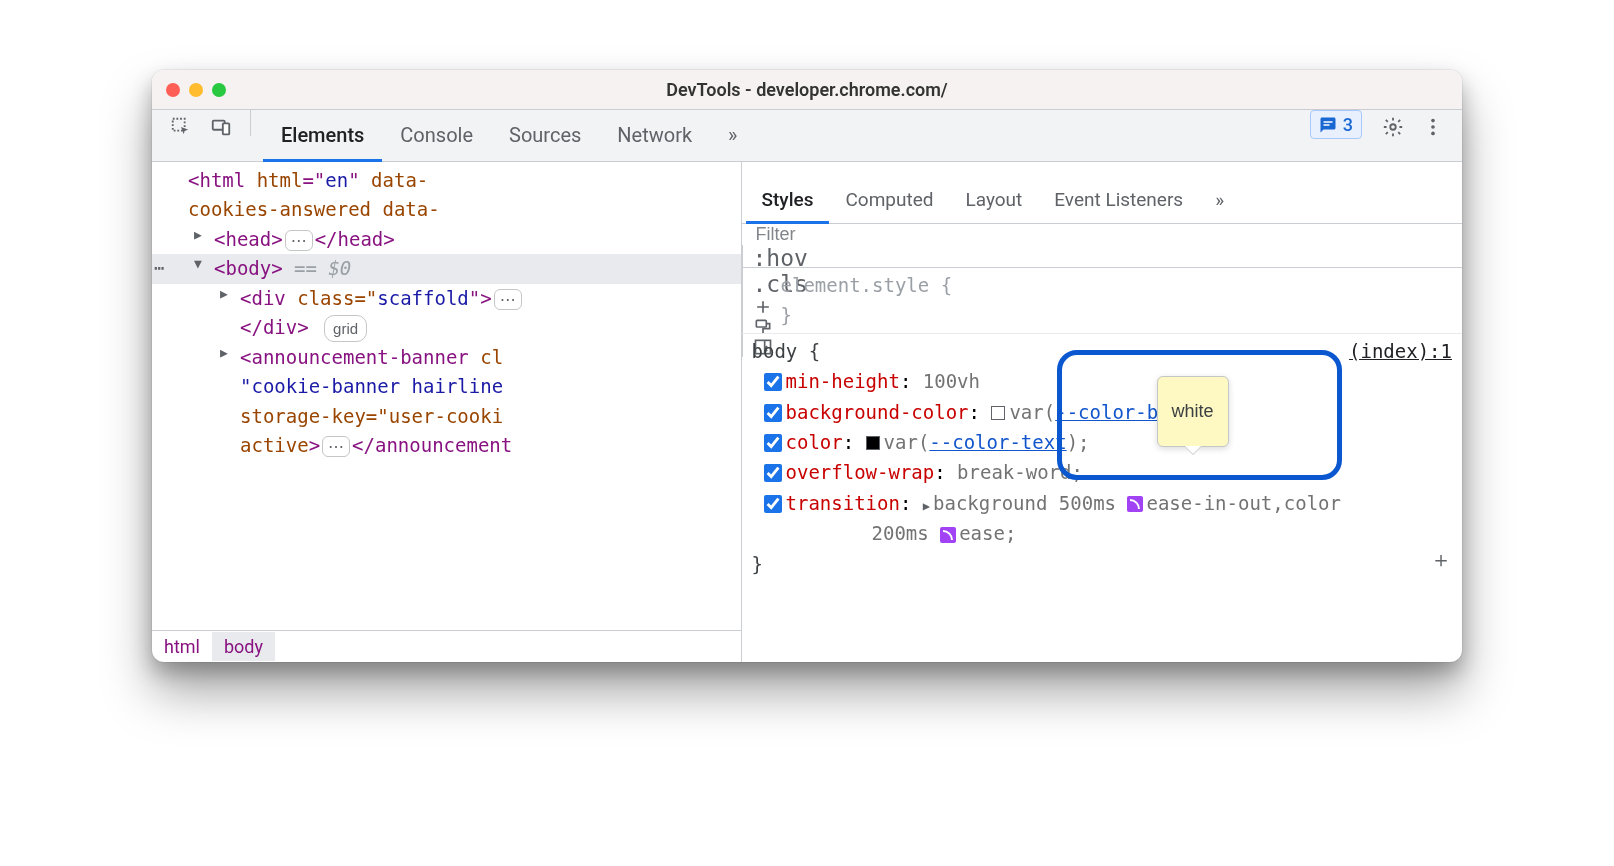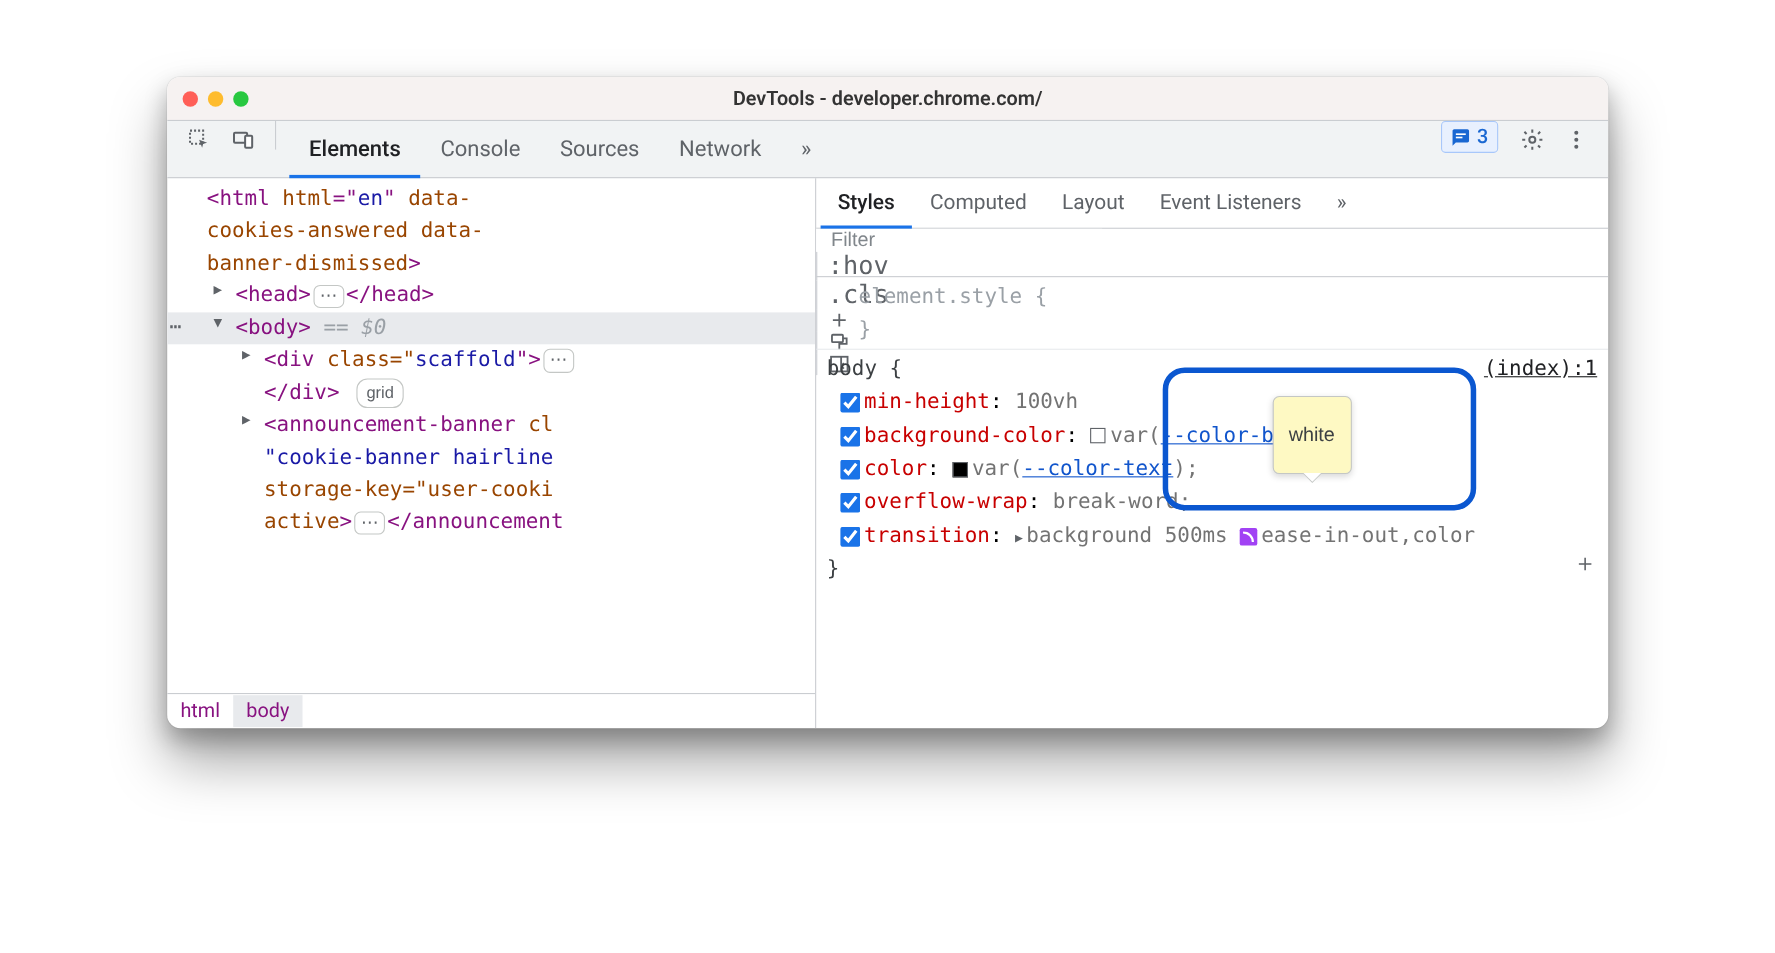--- a/index.html
+++ b/index.html
@@ -172,20 +172,21 @@
     flex:1;
     display:flex;
     flex-direction:column;
     min-width: 0;
   }
   .sub-tabs {
     display:flex; align-items:center;
     border-bottom: 1px solid var(--border);
     height: 46px;
     padding: 0 4px;
+    margin-top: 16px;
   }
   .sub-tab {
     padding: 0 16px;
     height: 46px;
     display:flex; align-items:center;
     font-size: 19px;
     color: var(--muted);
     border-bottom: 3px solid transparent;
   }
   .sub-tab.active { color: var(--text); border-bottom-color: var(--tab-active); font-weight: 500;}
@@ -368,21 +369,20 @@
           <circle cx="12" cy="19" r="2"></circle>
       </svg>
     </div>
   </div>
 
   <div class="content">
     <div class="dom-panel">
       <div class="dom-tree">
         <div class="dom-line"><span class="punct">&lt;</span><span class="tag">html</span><span class="attr-n"> html</span><span class="punct">="</span><span class="attr-v">en</span><span class="punct">"</span><span class="attr-n"> data-</span></div>
         <div class="dom-line"><span class="attr-n">cookies-answered data-</span></div>
-        <div class="dom-line"><span class="attr-n">banner-dismissed</span><span class="punct">&gt;</span></div>
         <div class="dom-line i2"><span class="twisty">▶</span><span class="tag">&lt;head&gt;</span><span class="collapsed-badge">⋯</span><span class="tag">&lt;/head&gt;</span></div>
         <div class="dom-line i2 selected"><span class="twisty">▼</span><span class="tag">&lt;body&gt;</span><span class="muted"> == </span><span class="muted">$0</span></div>
         <div class="dom-line i3"><span class="twisty">▶</span><span class="punct">&lt;div</span><span class="attr-n"> class="</span><span class="attr-v">scaffold</span><span class="punct">"&gt;</span><span class="collapsed-badge">⋯</span></div>
         <div class="dom-line cont"><span class="tag">&lt;/div&gt;</span> <span class="grid-badge">grid</span></div>
         <div class="dom-line i3"><span class="twisty">▶</span><span class="punct">&lt;announcement-banner</span><span class="attr-n"> cl</span></div>
         <div class="dom-line cont"><span class="attr-v">"cookie-banner hairline</span></div>
         <div class="dom-line cont"><span class="attr-n">storage-key="user-cooki</span></div>
         <div class="dom-line cont"><span class="attr-n">active</span><span class="punct">&gt;</span><span class="collapsed-badge">⋯</span><span class="tag">&lt;/announcement</span></div>
       </div>
       <div class="breadcrumb">
@@ -443,20 +443,23 @@
             <span class="prop">color</span><span>: </span><span class="swatch black"></span><span class="val">var(</span><span class="var-link">--color-text</span><span class="val">);</span>
           </div>
           <div class="decl">
             <input type="checkbox" checked="" style="">
             <span class="prop">overflow-wrap</span><span>: </span><span class="val">break-word;</span>
           </div>
           <div class="decl">
             <input type="checkbox" checked="" style="">
             <span class="prop">transition</span><span>: </span><span class="tri">▶</span><span class="val">background 500ms </span><span class="curve-swatch"></span><span class="val">ease-in-out</span><span class="val">,color</span>
           </div>
+          <div class="decl" style="padding-left:120px;">
+            <span class="val">200ms </span><span class="curve-swatch"></span><span class="val">ease;</span>
+          </div>
           <div><span class="brace">}</span></div>
           <div class="add-rule">＋</div>
         </div>
 
         <div class="highlight-box" style="left:315px; top:82px; width:285px; height:130px;"></div>
         <div class="tooltip" style="left:415px; top:108px;">white</div>
       </div>
     </div>
   </div>
 </div>

